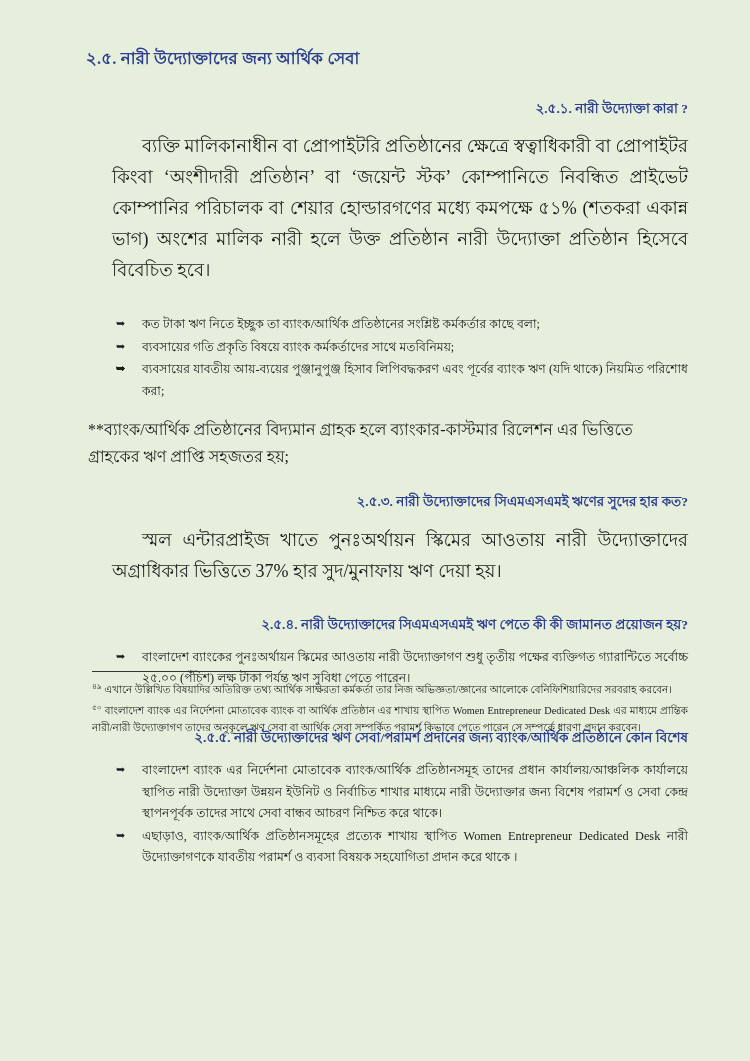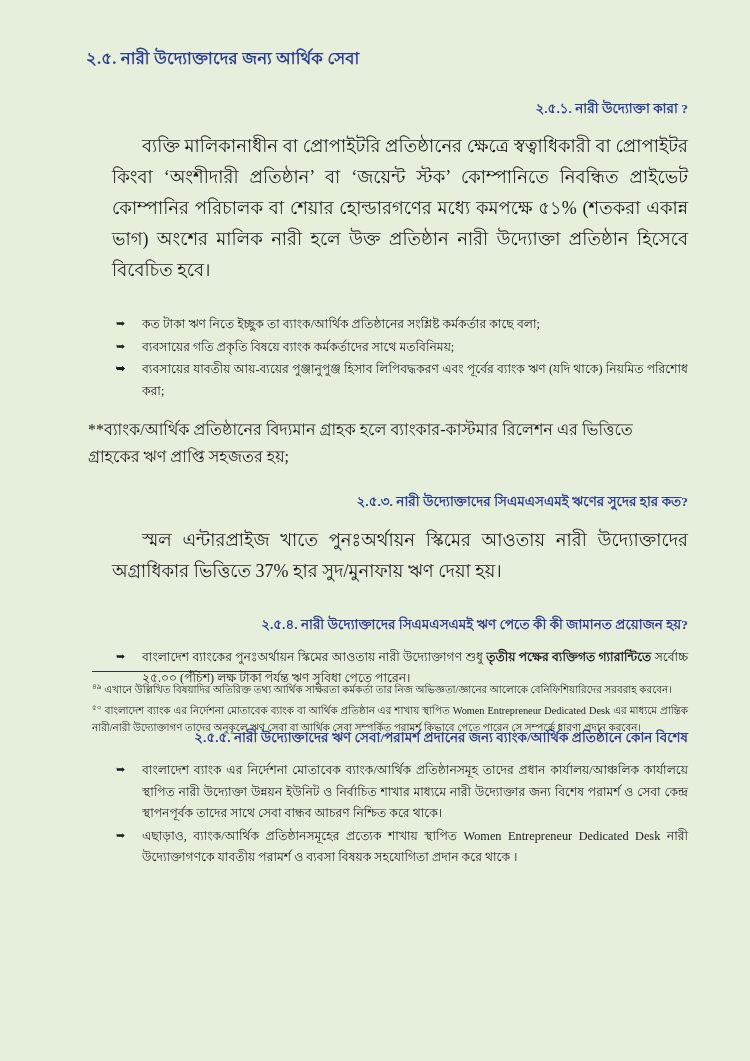--- a/index.html
+++ b/index.html
@@ -77,21 +77,21 @@
     font-size: 16px;
     line-height: 1.7;
     margin: 0 0 22px 0;
     padding-left: 2px;
   }
   .sup {
     font-size: 8.5px;
     vertical-align: super;
   }
   .b {
-    font-weight: bold;
+    font-weight: normal;
   }
   .latin {
     font-family: "Liberation Serif", serif;
   }
   .spacer-lg { height: 24px; }
   .spacer-md { height: 12px; }
   .footnotes {
     position: absolute;
     left: 92px;
     right: 62px;

